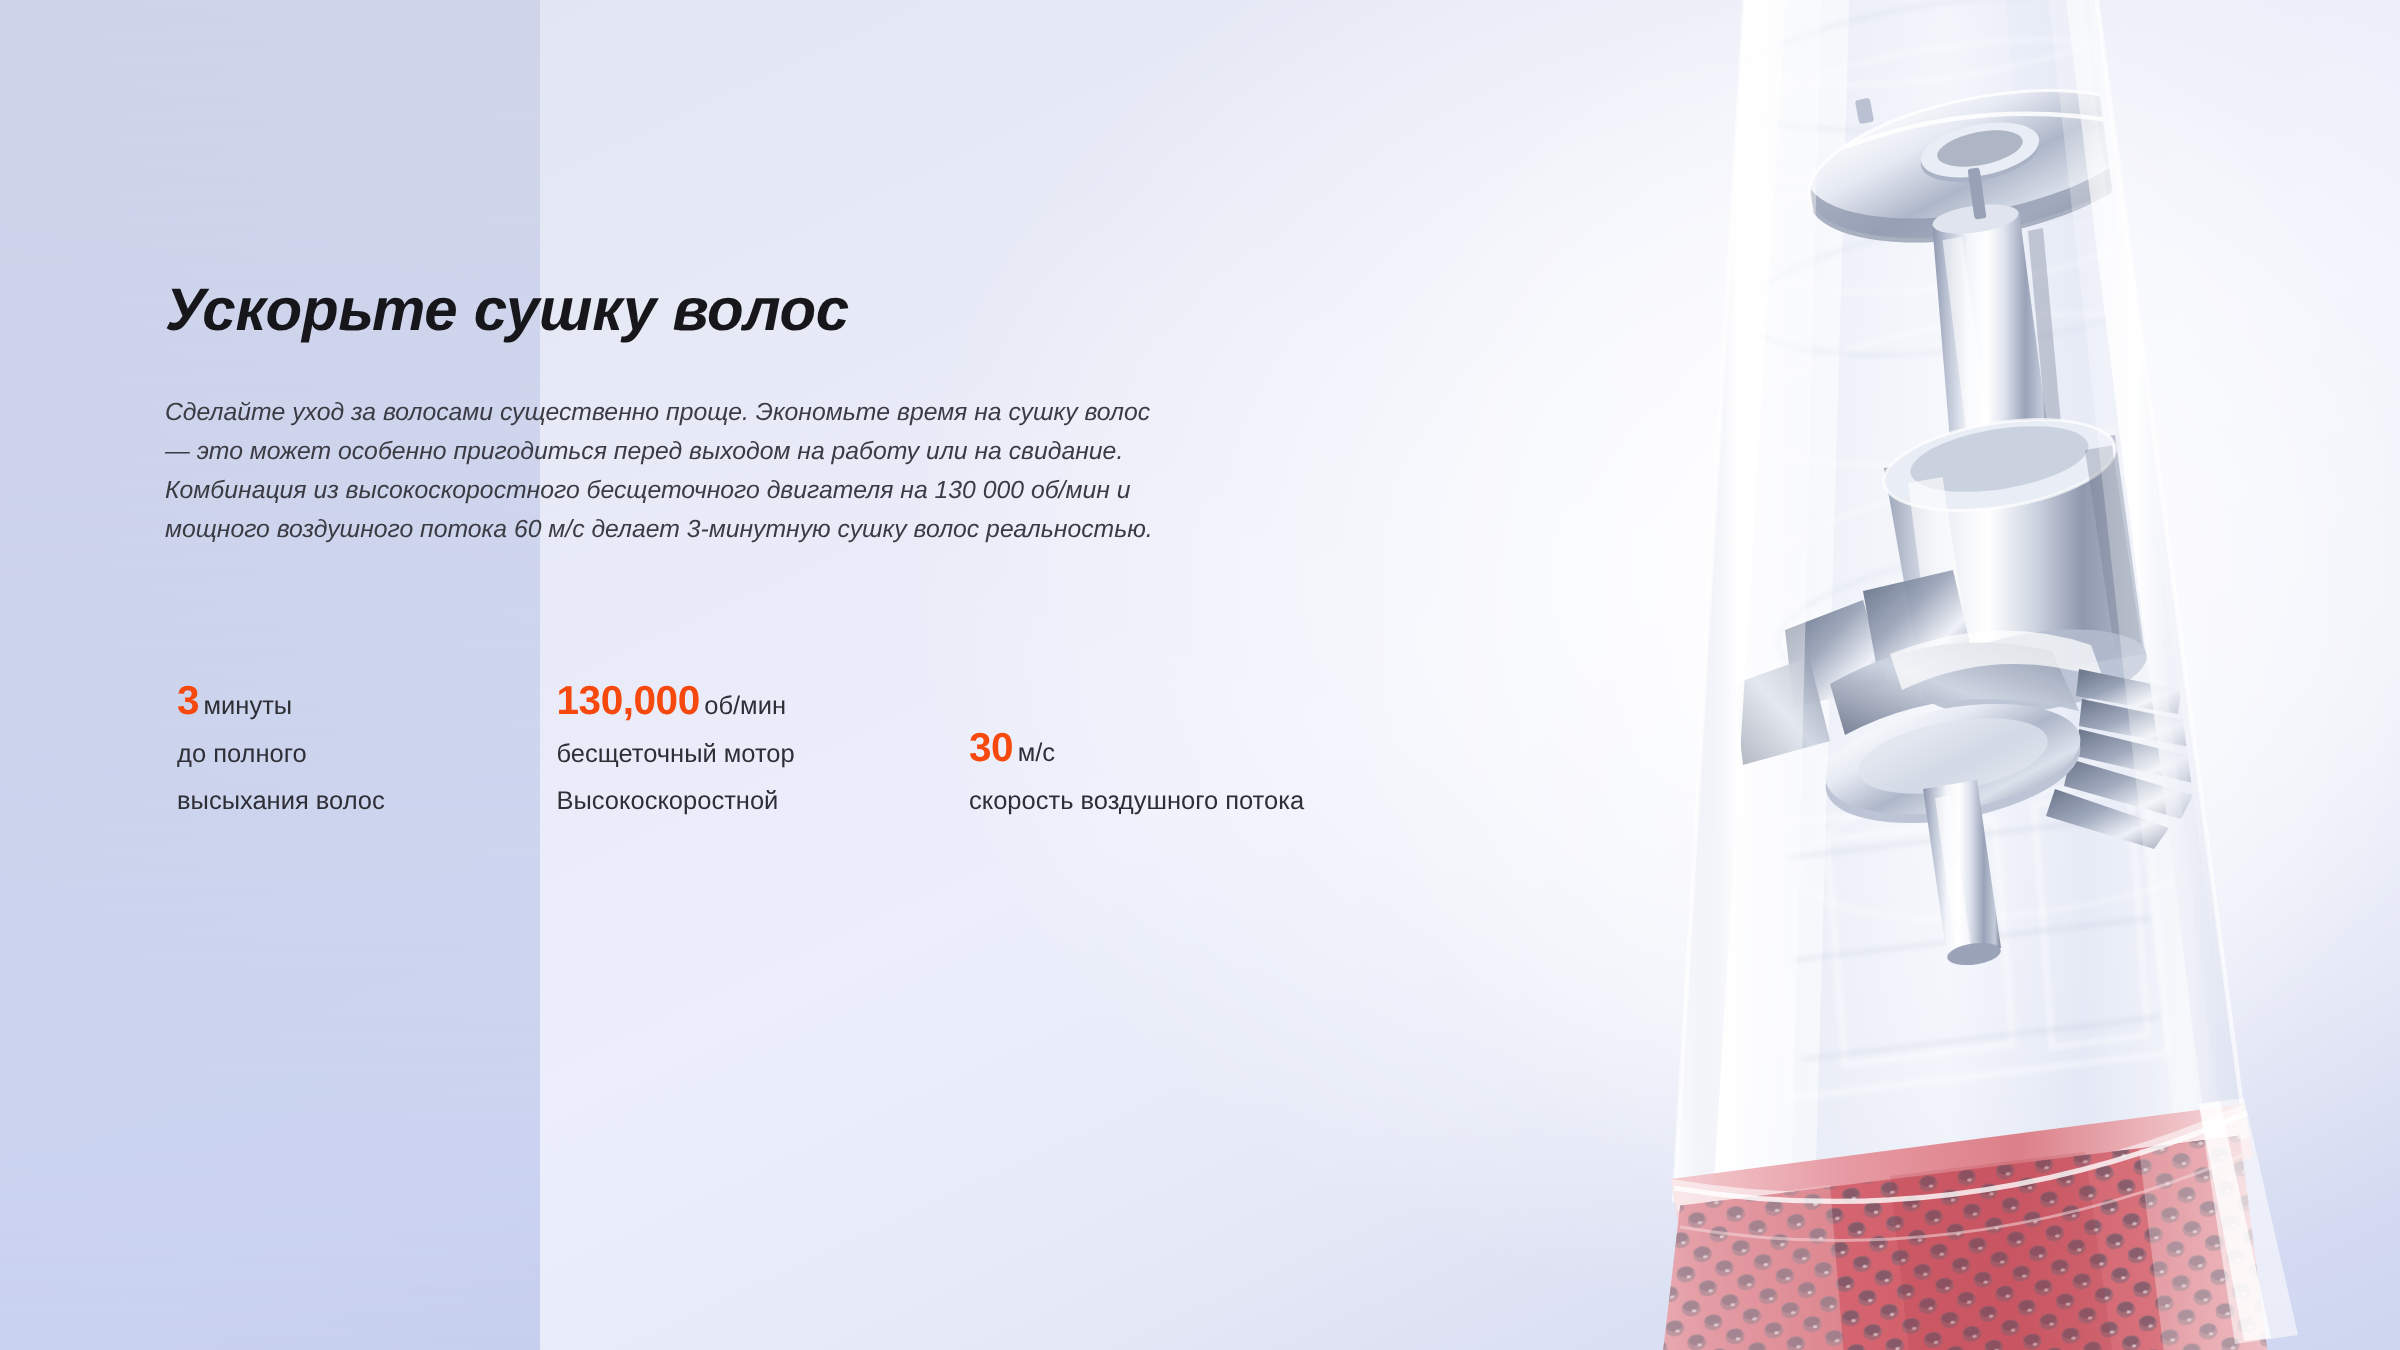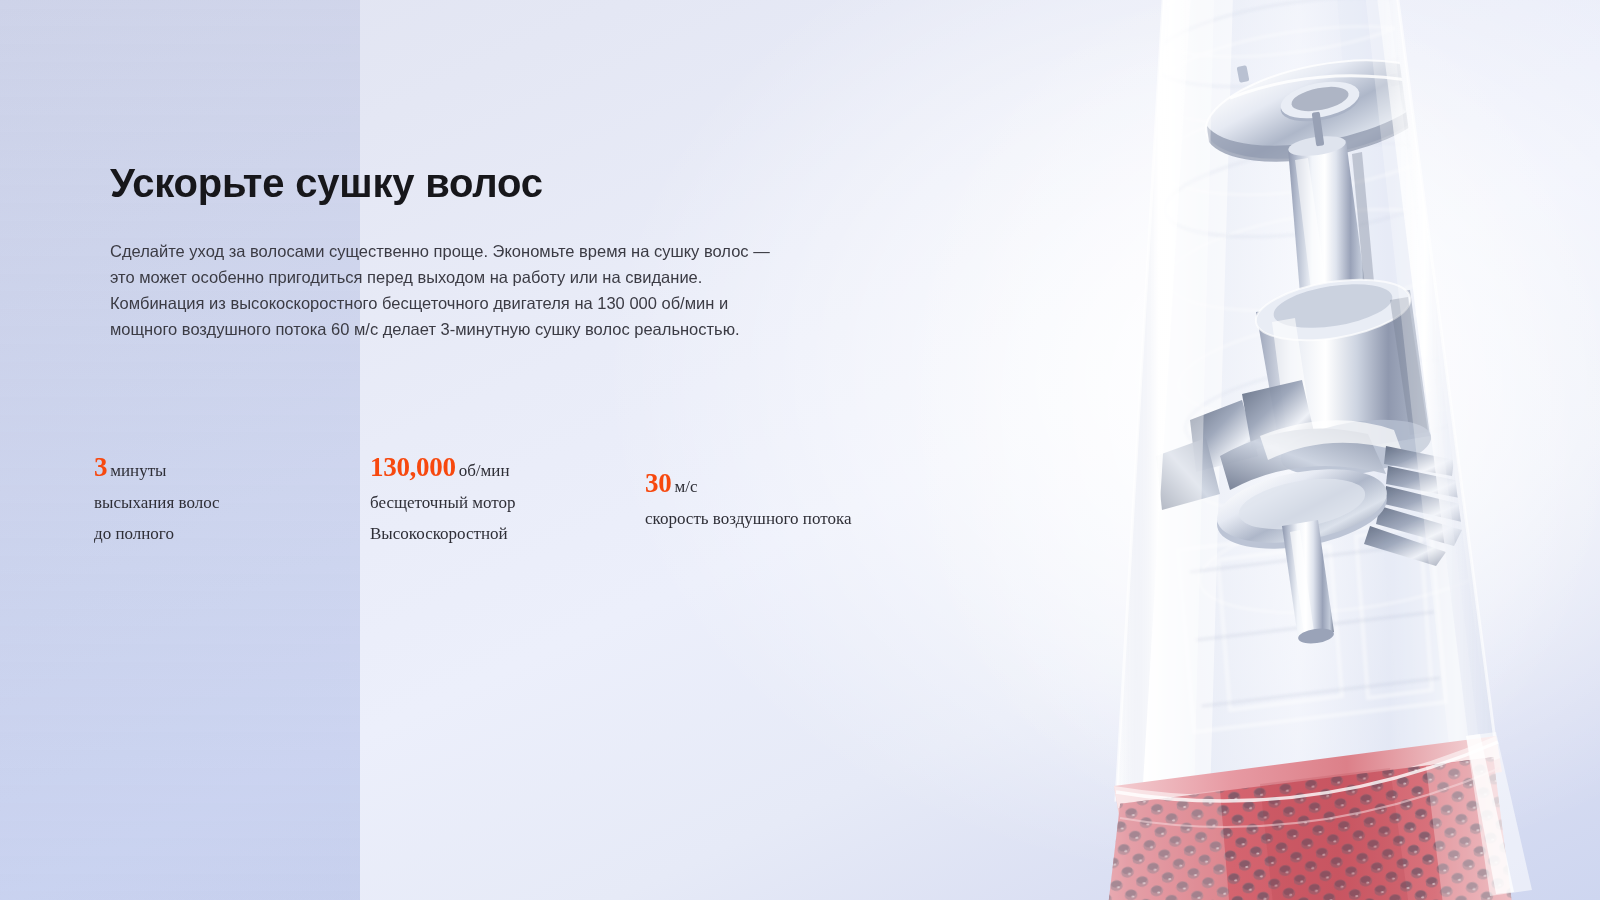--- a/index.html
+++ b/index.html
@@ -36,50 +36,50 @@
   }
   .bg-right-glow{
     position:absolute; right:0; top:0; width:760px; height:100%;
     background:radial-gradient(ellipse 520px 620px at 55% 45%, rgba(255,255,255,.85) 0%, rgba(255,255,255,0) 70%);
     pointer-events:none;
   }
 
   
   .copy{
     position:absolute;
-    left:110px; top:160px;
+    left:110px; top:184px;
     width:700px;
+    font-style:italic;
   }
   .headline{
     font-size:40px;
     font-weight:700;
     letter-spacing:-0.2px;
     color:#17171b;
     line-height:1.15;
   }
   .body-copy{
     margin-top:32px;
     font-size:16.5px;
     line-height:26px;
     color:#3b3b44;
     max-width:672px;
     font-weight:400;
   }
 
   
   .stats{
     position:absolute;
-    left:94px; top:452px;
+    left:118px; top:452px;
     display:flex;
-    align-items:center;
-    font-family:Liberation Serif, serif;
+    align-items:flex-end;
   }
   .stat{ position:relative; }
   .stat-1{ width:253px; }
-  .stat-2{ width:275px;margin-left:23px; }
+  .stat-2{ width:275px; }
   .stat-3{ width:auto; }
 
   .stat-head{
     font-size:17px;
     line-height:30px;
     color:#2e2e36;
     white-space:nowrap;
   }
   .stat-value{
     font-size:27px;
@@ -376,22 +376,22 @@
     <h1 class="headline">Ускорьте сушку волос</h1>
     <p class="body-copy">Сделайте уход за волосами существенно проще. Экономьте время на сушку волос — это может особенно пригодиться перед выходом на работу или на свидание. Комбинация из высокоскоростного бесщеточного двигателя на 130 000 об/мин и мощного воздушного потока 60 м/с  делает 3-минутную сушку волос реальностью.</p>
   </div>
 
   <div class="stats">
 
     <div class="stat stat-1">
       <div class="stat-head">
         <span class="stat-value">3</span><span class="stat-unit">минуты</span>
       </div>
+      <div class="stat-desc">до полного</div>
       <div class="stat-desc">высыхания волос</div>
-      <div class="stat-desc">до полного</div>
     </div>
 
     <div class="stat stat-2">
       <div class="stat-head">
         <span class="stat-value">130,000</span><span class="stat-unit">об/мин</span>
       </div>
       <div class="stat-desc">бесщеточный мотор</div>
       <div class="stat-desc">Высокоскоростной</div>
     </div>
 

